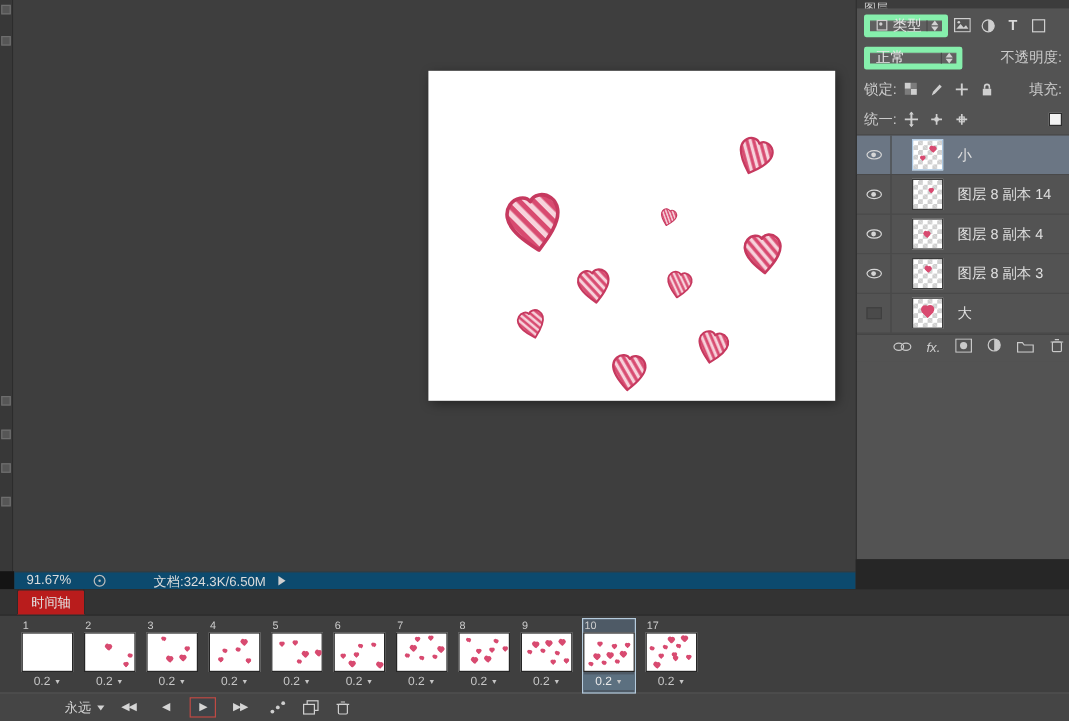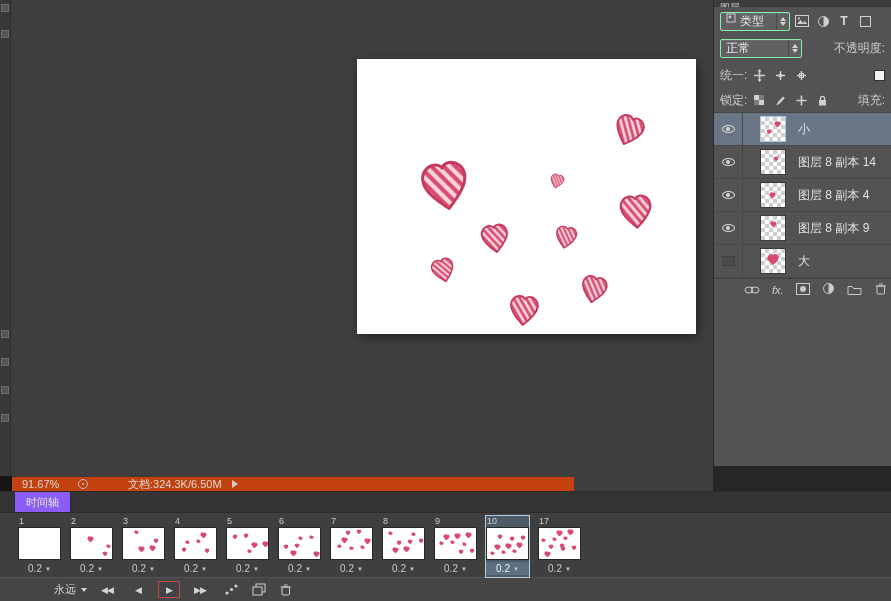--- a/index.html
+++ b/index.html
@@ -11,34 +11,34 @@
   
   #left-strip { position:absolute; left:0; top:0; width:11px; height:476px; background:#383838; border-right:1px solid #2c2c2c; }
   .strip-ico { position:absolute; left:1px; width:8px; height:8px; background:#565656; border:1px solid #6e6e6e; }
 
   
   #canvas-wrap { position:absolute; left:11px; top:0; width:702px; height:476px; background:#3e3e3e; }
   #canvas { position:absolute; left:346px; top:59px; width:339px; height:275px; background:#ffffff; box-shadow:2px 3px 9px rgba(0,0,0,.45); }
 
   
   #corner-block { position:absolute; left:0; top:476px; width:12px; height:15px; background:#141414; }
-  #status-bar { position:absolute; left:12px; top:476px; width:562px; height:15px; background:#c2410c; border-top:1px solid #3a3a3a;
+  #status-bar { position:absolute; left:12px; top:476px; width:701px; height:15px; background:#0c4a6e; border-top:1px solid #3a3a3a;
                 display:flex; align-items:center; font-size:11px; color:#dcdcdc; }
   #zoom-field { margin-left:10px; width:52px; }
   .status-circle { width:10px; height:10px; border:1px solid #bdbdbd; border-radius:50%; margin-left:4px; position:relative; }
   .status-circle::after { content:''; position:absolute; left:3px; top:3px; width:2px; height:2px; background:#bdbdbd; border-radius:50%; }
   #doc-info { margin-left:40px; }
   .tri-right { width:0; height:0; border-top:4px solid transparent; border-bottom:4px solid transparent; border-left:6px solid #cfcfcf; margin-left:10px; }
 
   
   #right-panel { position:absolute; left:713px; top:0; width:178px; height:466px; background:#535353; overflow:hidden; border-left:1px solid #2a2a2a; }
   #right-under { position:absolute; left:713px; top:466px; width:178px; height:26px; background:#262626; }
   #panel-top-strip { height:7px; background:#3c3c3c; overflow:hidden; color:#cfcfcf; font-size:10px; padding-left:6px; line-height:16px; }
   .p-row { display:flex; align-items:center; padding:0 6px; color:#cbcbcb; font-size:12px; }
-  .combo { display:flex; height:19px; background:#606060; border:1px solid #86efac; border-radius:2px;
+  .combo { display:flex; align-items:center; height:19px; background:#606060; border:5px solid #86efac; border-radius:2px;
            color:#e8e8e8; font-size:12px; padding-left:5px; box-shadow:inset 0 1px 0 rgba(255,255,255,.08); }
   .combo .spin { margin-left:auto; width:13px; height:100%; border-left:1px solid #4a4a4a; display:flex; flex-direction:column; align-items:center; justify-content:center; gap:1px; }
   .tri-up { width:0; height:0; border-left:3px solid transparent; border-right:3px solid transparent; border-bottom:4px solid #d2d2d2; }
   .tri-dn { width:0; height:0; border-left:3px solid transparent; border-right:3px solid transparent; border-top:4px solid #d2d2d2; }
   .icon-btn { display:inline-flex; align-items:center; justify-content:center; width:18px; height:18px; margin-left:3px; border-radius:2px; }
   .icon-btn svg, .mini-svg { display:block; }
   .T-glyph { font-size:12px; font-weight:bold; color:#d8d8d8; }
   .white-box { width:11px; height:11px; background:#f2f2f2; border:1px solid #2e2e2e; margin-left:auto; }
 
   
@@ -63,21 +63,21 @@
   .cheart::before { left:48%; transform:rotate(-45deg); transform-origin:0 100%; }
   .cheart::after  { left:0;   transform:rotate(45deg);  transform-origin:100% 100%; }
 
   
   #panel-bottom { height:23px; border-top:1px solid #424242; display:flex; align-items:center; padding:0 8px 0 30px; gap:12px; background:#535353; }
   .fx-label { font-size:11px; font-style:italic; color:#cdcdcd; }
 
   
   #timeline { position:absolute; left:0; top:491px; width:891px; height:110px; background:#3f3f3f; border-top:1px solid #2c2c2c; }
   #tl-tabs { height:21px; background:#333333; border-bottom:1px solid #2b2b2b; display:flex; align-items:flex-end; }
-  #tl-tab { margin-left:14px; padding:3px 11px 2px; background:#8b5cf6; color:#e2e2e2; font-size:11px; border:1px solid #2b2b2b; border-bottom:none; border-radius:2px 2px 0 0; }
+  #tl-tab { margin-left:14px; padding:3px 11px 2px; background:#b91c1c; color:#e2e2e2; font-size:11px; border:1px solid #2b2b2b; border-bottom:none; border-radius:2px 2px 0 0; }
   #frames { display:flex; gap:9px; padding:3px 0 0 18px; height:64px; }
   .frame { width:43px; }
   .frame.sel { background:#4e5a66; box-shadow:0 0 0 1px #b5cbdd; }
   .fnum { height:11px; font-size:9px; color:#cccccc; padding-left:1px; line-height:11px; }
   .fthumb { width:43px; height:33px; background:#ffffff; border:1px solid #262626; position:relative; overflow:hidden; }
   .fdelay { margin-top:2px; height:13px; display:flex; align-items:center; justify-content:center; gap:3px; font-size:10px; color:#c6c6c6; }
   .frame.sel .fdelay { background:#5c7080; color:#eaeaea; }
   .fdelay .dn { font-size:6px; color:#c6c6c6; }
 
   #tl-controls { height:24px; background:#454545; border-top:1px solid #525252; display:flex; align-items:center; color:#d2d2d2; }
@@ -175,43 +175,20 @@
       <div class="combo" style="width:82px">
         <span>正常</span>
         <span class="spin">
             <span class="tri-up"></span>
             <span class="tri-dn"></span>
           </span>
       </div>
       <span style="margin-left:auto; white-space:nowrap">不透明度:</span>
     </div>
 
-    <div class="p-row" style="height:26px">
-      <span>统一:</span>
-      <span class="icon-btn">
-        <svg width="13" height="13">
-            <path d="M6.5 1 V12 M1 6.5 H12" stroke="#cfcfcf" stroke-width="1.6"></path>
-            <path d="M6.5 0 L4.5 2.5 h4 Z M6.5 13 L4.5 10.5 h4 Z" fill="#cfcfcf"></path>
-          </svg>
-      </span>
-      <span class="icon-btn">
-        <svg width="13" height="13">
-            <path d="M6.5 2 V11 M2 6.5 H11" stroke="#cfcfcf" stroke-width="1.4"></path>
-            <circle cx="6.5" cy="6.5" r="2" fill="#cfcfcf"></circle>
-          </svg>
-      </span>
-      <span class="icon-btn">
-        <svg width="13" height="13">
-            <path d="M2 6.5 H11 M6.5 2 V11" stroke="#cfcfcf" stroke-width="1.4"></path>
-            <rect x="4.5" y="4.5" width="4" height="4" fill="none" stroke="#cfcfcf"></rect>
-          </svg>
-      </span>
-      <span class="white-box"></span>
-    </div>
-
     <div class="p-row" style="height:24px">
       <span>锁定:</span>
       <span class="icon-btn">
         <svg width="12" height="12">
             <rect x="1" y="1" width="5" height="5" fill="#cfcfcf"></rect>
             <rect x="6" y="6" width="5" height="5" fill="#cfcfcf"></rect>
             <rect x="1" y="6" width="5" height="5" fill="#7c7c7c"></rect>
             <rect x="6" y="1" width="5" height="5" fill="#7c7c7c"></rect>
           </svg>
       </span>
@@ -227,20 +204,43 @@
       </span>
       <span class="icon-btn">
         <svg width="13" height="13">
             <rect x="3" y="6" width="7" height="5.5" fill="#cfcfcf"></rect>
             <path d="M4.5 6 V4.3 a2 2 0 0 1 4 0 V6" fill="none" stroke="#cfcfcf" stroke-width="1.3"></path>
           </svg>
       </span>
       <span style="margin-left:auto; white-space:nowrap">填充:</span>
     </div>
 
+    <div class="p-row" style="height:26px">
+      <span>统一:</span>
+      <span class="icon-btn">
+        <svg width="13" height="13">
+            <path d="M6.5 1 V12 M1 6.5 H12" stroke="#cfcfcf" stroke-width="1.6"></path>
+            <path d="M6.5 0 L4.5 2.5 h4 Z M6.5 13 L4.5 10.5 h4 Z" fill="#cfcfcf"></path>
+          </svg>
+      </span>
+      <span class="icon-btn">
+        <svg width="13" height="13">
+            <path d="M6.5 2 V11 M2 6.5 H11" stroke="#cfcfcf" stroke-width="1.4"></path>
+            <circle cx="6.5" cy="6.5" r="2" fill="#cfcfcf"></circle>
+          </svg>
+      </span>
+      <span class="icon-btn">
+        <svg width="13" height="13">
+            <path d="M2 6.5 H11 M6.5 2 V11" stroke="#cfcfcf" stroke-width="1.4"></path>
+            <rect x="4.5" y="4.5" width="4" height="4" fill="none" stroke="#cfcfcf"></rect>
+          </svg>
+      </span>
+      <span class="white-box"></span>
+    </div>
+
     <div id="layer-list">
 
       <div class="layer-row sel">
         <div class="eye-cell">
             <span class="eye"></span>
           </div>
         <div class="thumb checker">
           <span class="cheart" style="width:6px;height:5px;left:5px;top:13px"></span>
           <span class="cheart" style="width:7px;height:6px;left:13px;top:5px"></span>
         </div>
@@ -272,21 +272,21 @@
 
 
 
       <div class="layer-row">
         <div class="eye-cell">
             <span class="eye"></span>
           </div>
         <div class="thumb checker">
             <span class="cheart" style="width:7px;height:6px;left:9px;top:6px"></span>
           </div>
-        <span class="layer-name">图层 8 副本 9</span>
+        <span class="layer-name">图层 8 副本 3</span>
       </div>
 
       <div class="layer-row">
         <div class="eye-cell">
             <span class="eye-empty"></span>
           </div>
         <div class="thumb checker">
             <span class="cheart" style="width:14px;height:12px;left:5px;top:6px"></span>
           </div>
         <span class="layer-name">大</span>

